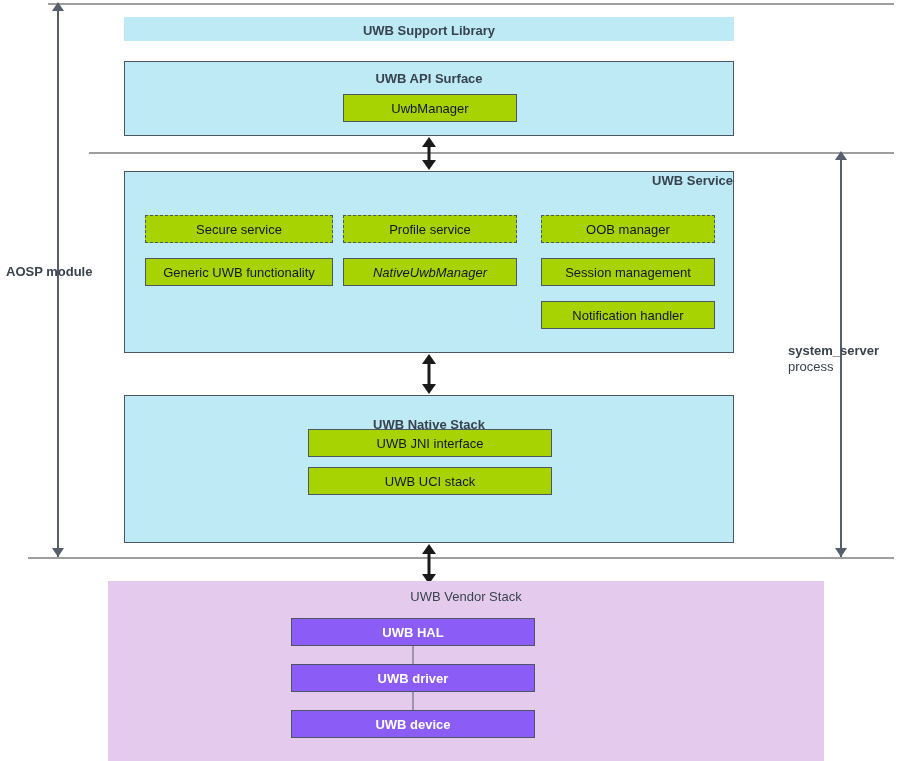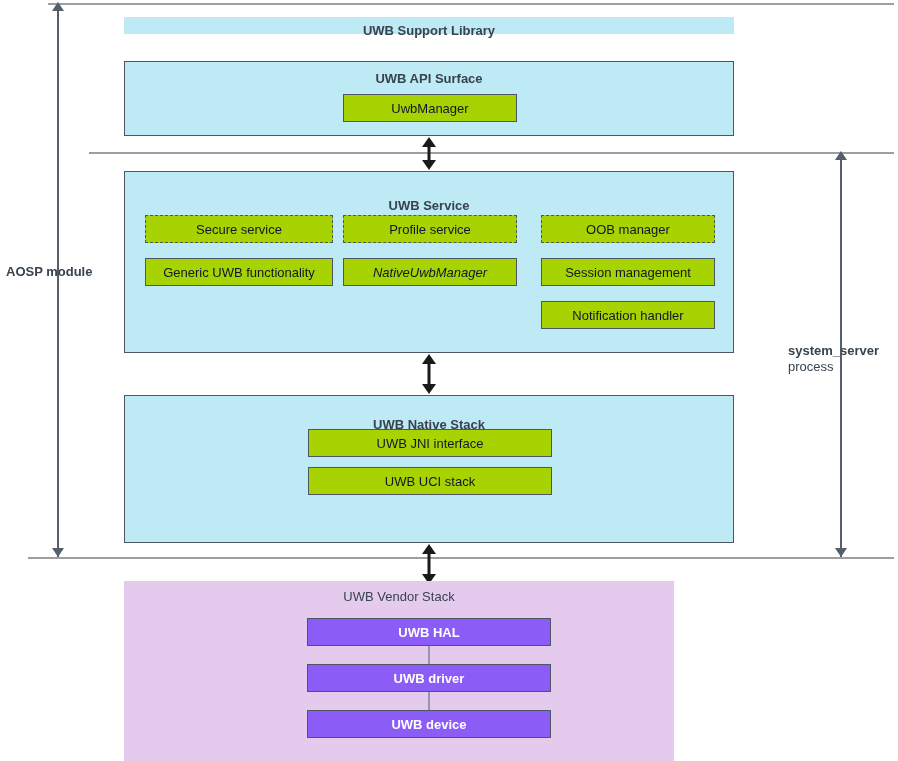--- a/index.html
+++ b/index.html
@@ -148,37 +148,37 @@
 
   <div class="abs vline" style="left:840px; top:158px; height:399px;">
   </div>
   <div class="arrowhead arrow-up" style="left:835px; top:151px;"></div>
   <div class="arrowhead arrow-down" style="left:835px; top:548px;"></div>
   <div class="abs span-label" style="left:788px; top:343px; text-align:left;">
     <div class="bold">system_server</div>
     <div>process</div>
   </div>
 
-  <div class="abs layer noborder" style="left:124px; top:17px; width:610px; height:17px;">
+  <div class="abs layer noborder" style="left:124px; top:17px; width:610px; height:24px;">
     <div class="layer-title" style="top:6px;">UWB Support Library</div>
   </div>
 
   <div class="abs layer" style="left:124px; top:61px; width:610px; height:75px;">
     <div class="layer-title" style="top:9px;">UWB API Surface</div>
     <div class="abs block" style="left:218px; top:32px; width:174px; height:28px;">UwbManager</div>
   </div>
 
   <div class="conn" style="left:414px; top:137px; width:30px; height:33px;">
     <div class="head up"></div>
     <div class="stem" style="top:6px; height:21px;"></div>
     <div class="head down"></div>
   </div>
 
   <div class="abs layer" style="left:124px; top:171px; width:610px; height:182px;">
-    <div class="layer-title" style="top:26px;">UWB Service</div>
+    <div class="layer-title" style="top:1px;text-align:right;">UWB Service</div>
 
     <div class="abs block dashed" style="left:20px; top:43px; width:188px; height:28px;">Secure service</div>
     <div class="abs block dashed" style="left:218px; top:43px; width:174px; height:28px;">Profile service</div>
     <div class="abs block dashed" style="left:416px; top:43px; width:174px; height:28px;">OOB manager</div>
 
     <div class="abs block" style="left:20px; top:86px; width:188px; height:28px;">Generic UWB functionality</div>
     <div class="abs block" style="left:218px; top:86px; width:174px; height:28px;font-style:italic;">NativeUwbManager</div>
     <div class="abs block" style="left:416px; top:86px; width:174px; height:28px;">Session management</div>
 
     <div class="abs block" style="left:416px; top:129px; width:174px; height:28px;">Notification handler</div>
@@ -195,21 +195,21 @@
     <div class="abs block" style="left:183px; top:33px; width:244px; height:28px;">UWB JNI interface</div>
     <div class="abs block" style="left:183px; top:71px; width:244px; height:28px;">UWB UCI stack</div>
   </div>
 
   <div class="conn" style="left:414px; top:544px; width:30px; height:40px;">
     <div class="head up"></div>
     <div class="stem" style="top:6px; height:28px;"></div>
     <div class="head down"></div>
   </div>
 
-  <div class="abs layer vendor" style="left:124px; top:581px; width:550px; height:180px;">
+  <div class="abs layer vendor" style="left:108px; top:581px; width:716px; height:180px;">
     <div class="layer-title normal" style="top:8px;">UWB Vendor Stack</div>
 
     <div class="abs block red" style="left:183px; top:37px; width:244px; height:28px;">UWB HAL</div>
 
     <div class="vconn" style="left:290px; top:65px; width:30px; height:32px;">
       <div class="stem" style="top:0; height:26px;"></div>
       <div class="head"></div>
     </div>
 
     <div class="abs block red" style="left:183px; top:83px; width:244px; height:28px;">UWB driver</div>

